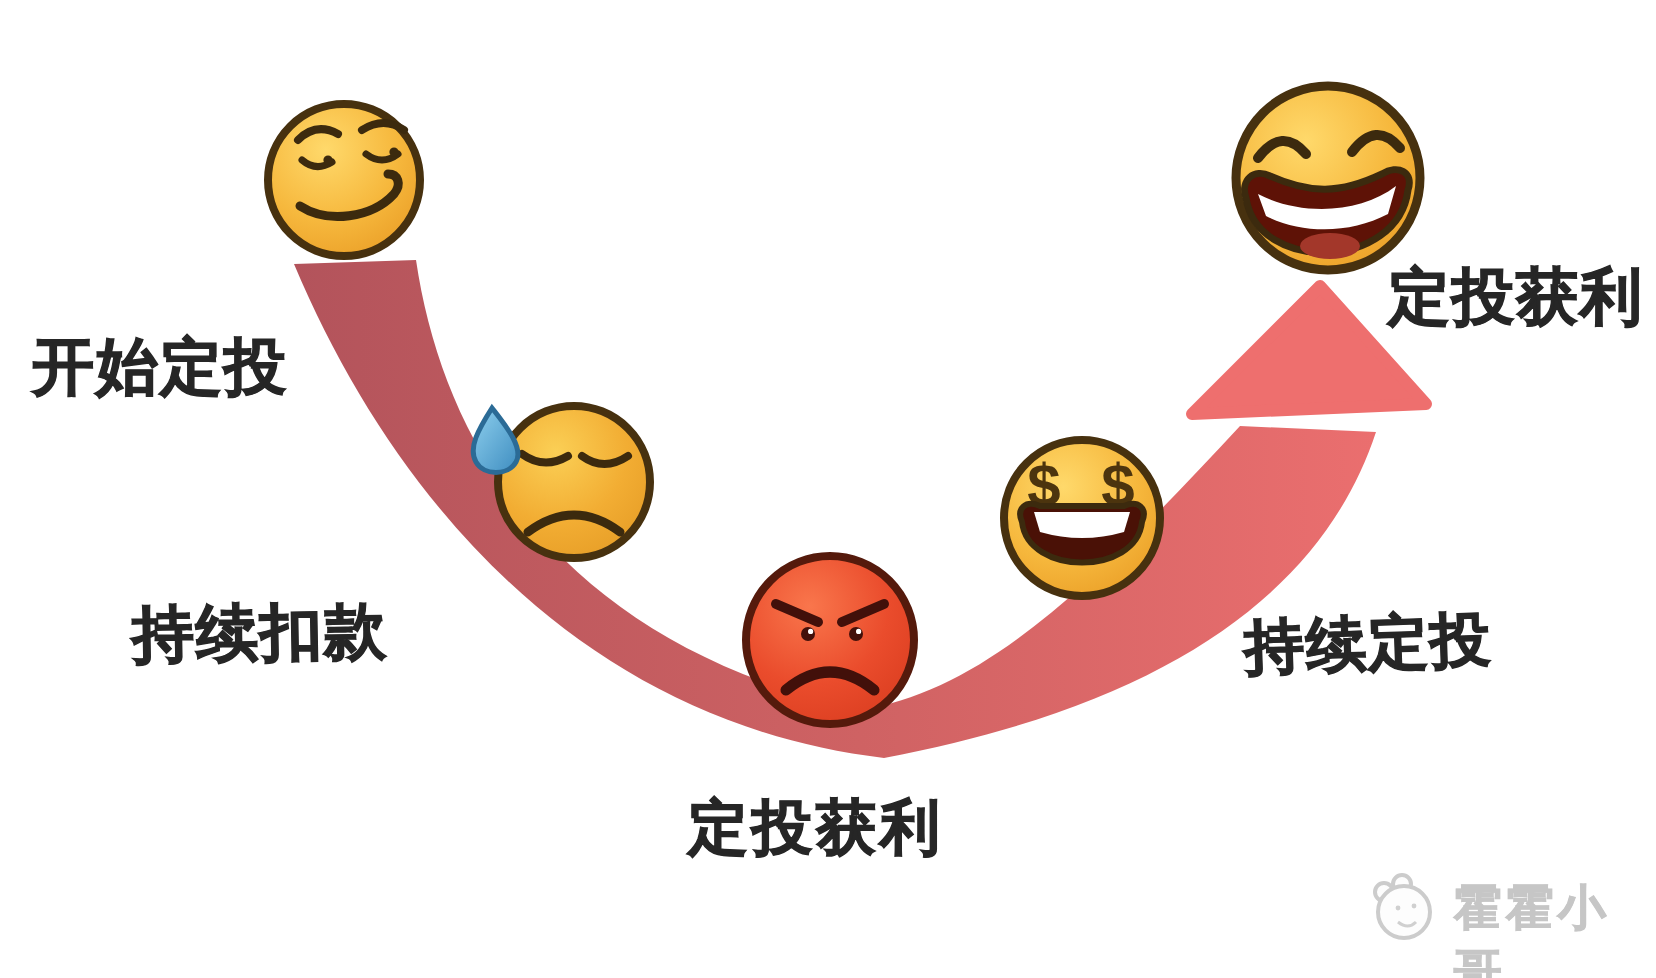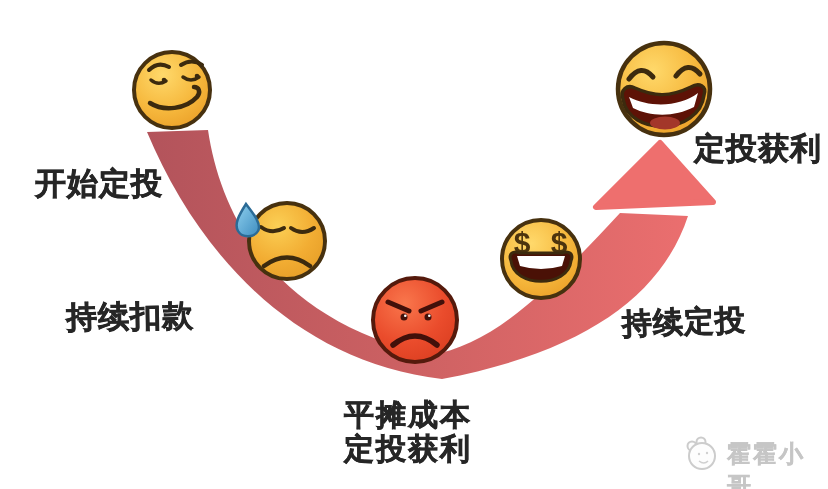--- a/index.html
+++ b/index.html
@@ -11,21 +11,21 @@
     font-family:"Liberation Sans","DejaVu Sans",sans-serif;
   }
   #curve-svg{position:absolute;left:0;top:0;}
   .label{
     position:absolute;
     color:#262626;
     font-weight:bold;
     white-space:nowrap;
     -webkit-text-stroke:0.6px #262626;
   }
-  .label-start   {left:16px;  top:163px; font-size:31px; letter-spacing:1px;margin-left:19px;}
+  .label-start   {left:16px;  top:163px; font-size:31px; letter-spacing:1px;}
   .label-deduct  {left:66px;  top:296px; font-size:31px; letter-spacing:1px; transform:rotate(-1deg);}
   .label-bottom  {left:344px; top:398px; font-size:30px; letter-spacing:2px; text-align:center; line-height:34px;}
   .label-continue{left:622px; top:302px; font-size:30px; letter-spacing:1px; transform:rotate(-2deg);}
   .label-profit  {left:694px; top:128px; font-size:31px; letter-spacing:1px;}
   .label-bottom div{white-space:nowrap;}
   #watermark{
     position:absolute;left:684px;top:438px;
     display:flex;align-items:center;gap:6px;
   }
   #watermark .wm-text{
@@ -131,21 +131,20 @@
       <circle cx="707" cy="453" r="1.2" fill="#d0d0d0" stroke="none"></circle>
       <path d="M 699,461 q 5,4 9,0" fill="none" stroke="#d0d0d0" stroke-width="1.5"></path>
     </g>
   </svg>
 
   <div class="label label-start">开始定投</div>
 
   <div class="label label-deduct">持续扣款</div>
 
   <div class="label label-bottom">
-    <div>平摊成本</div>
     <div>定投获利</div>
   </div>
 
   <div class="label label-continue">持续定投</div>
 
   <div class="label label-profit">定投获利</div>
 
   <div id="watermark">
     <span style="width:38px;"></span>
     <span class="wm-text">霍霍小哥</span>

